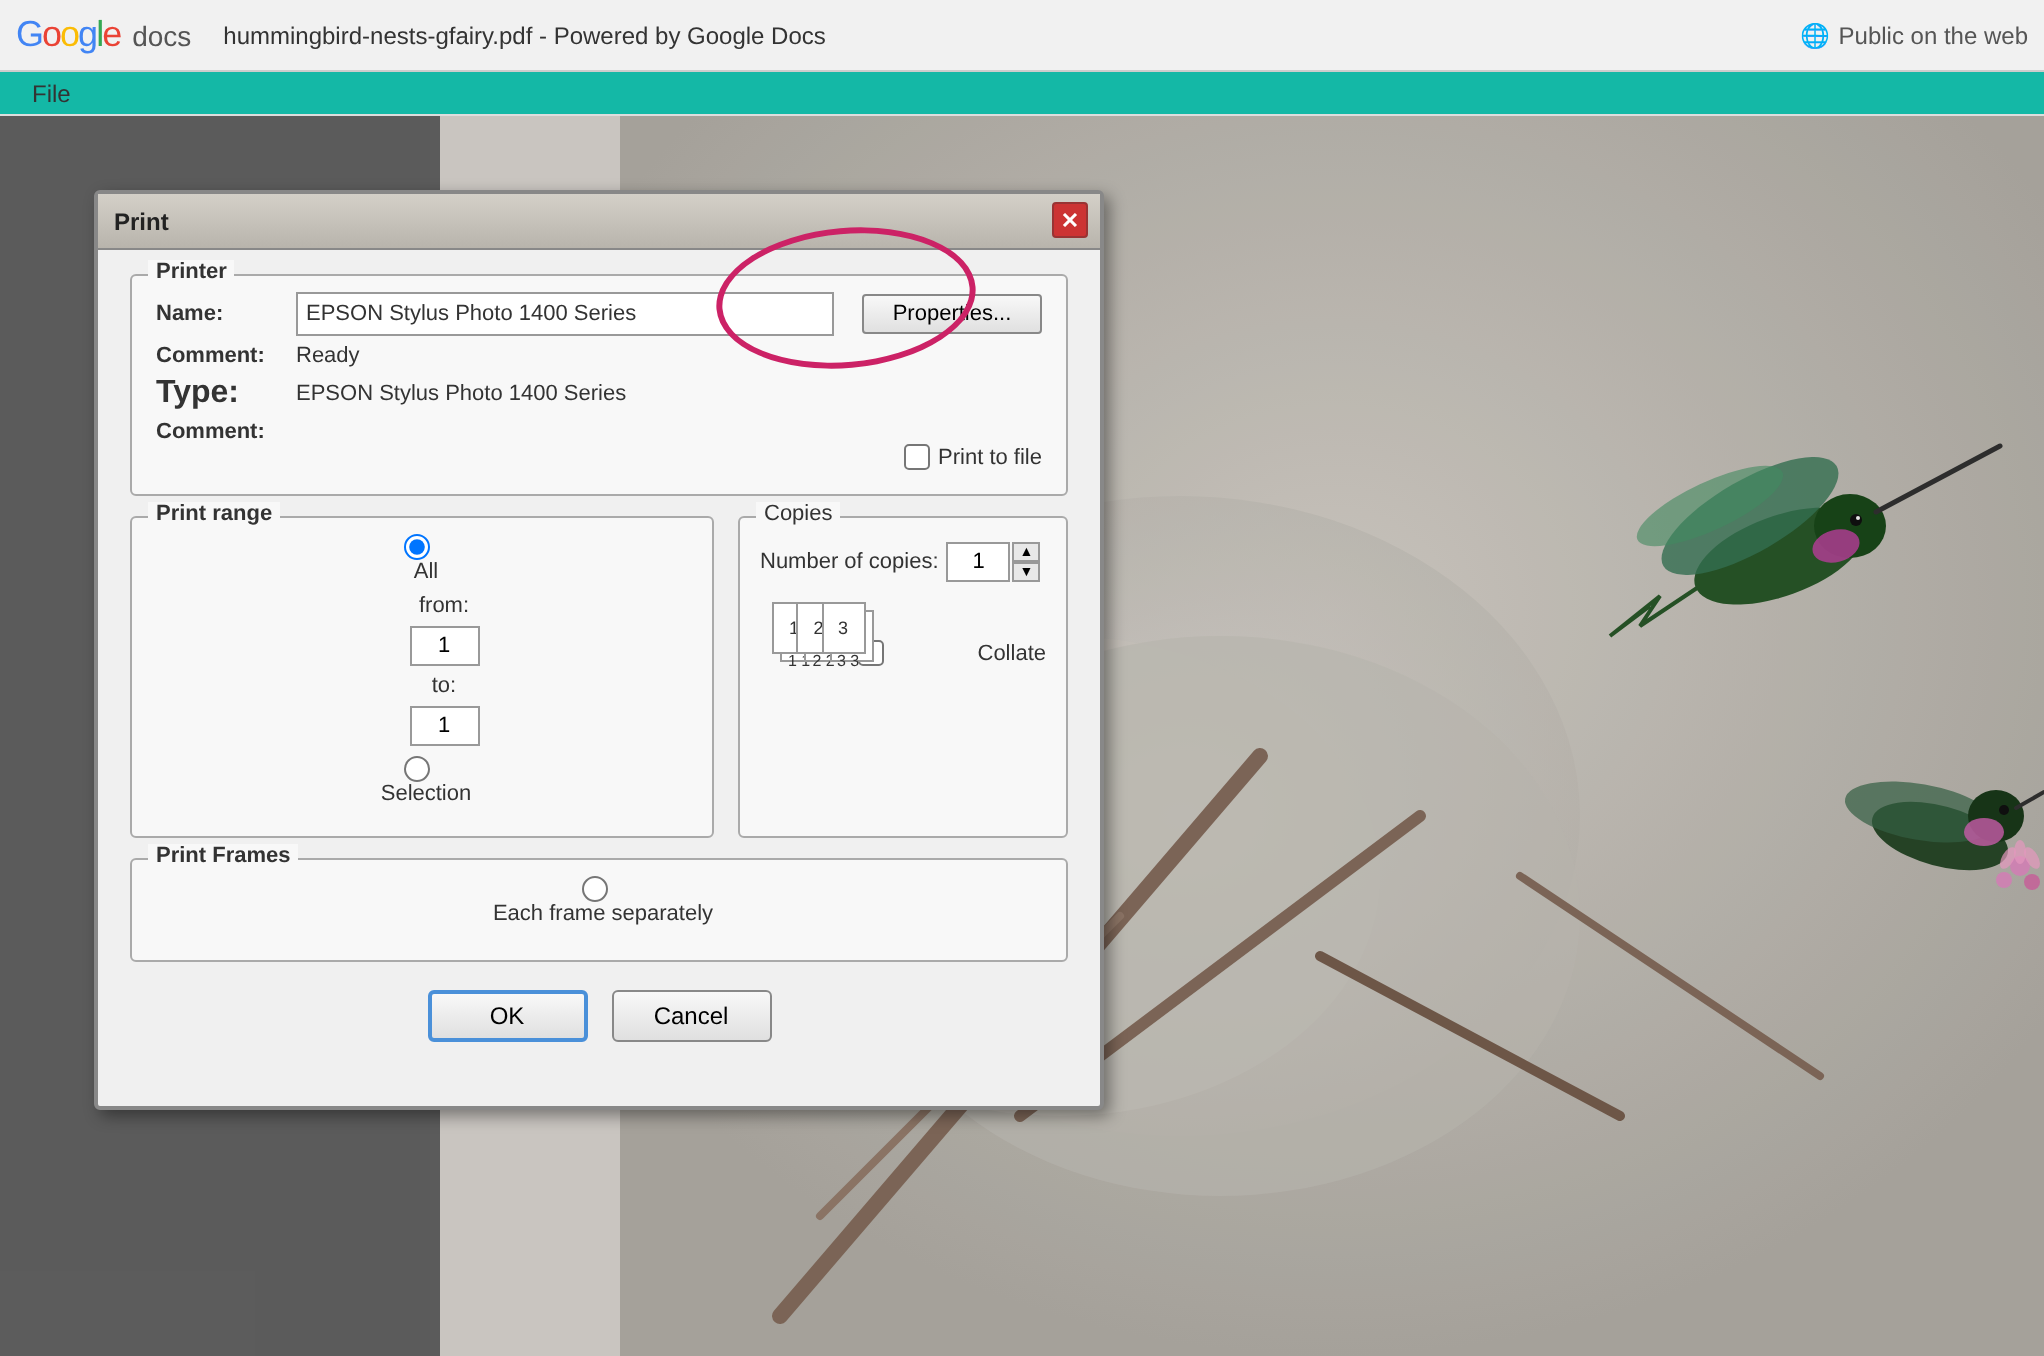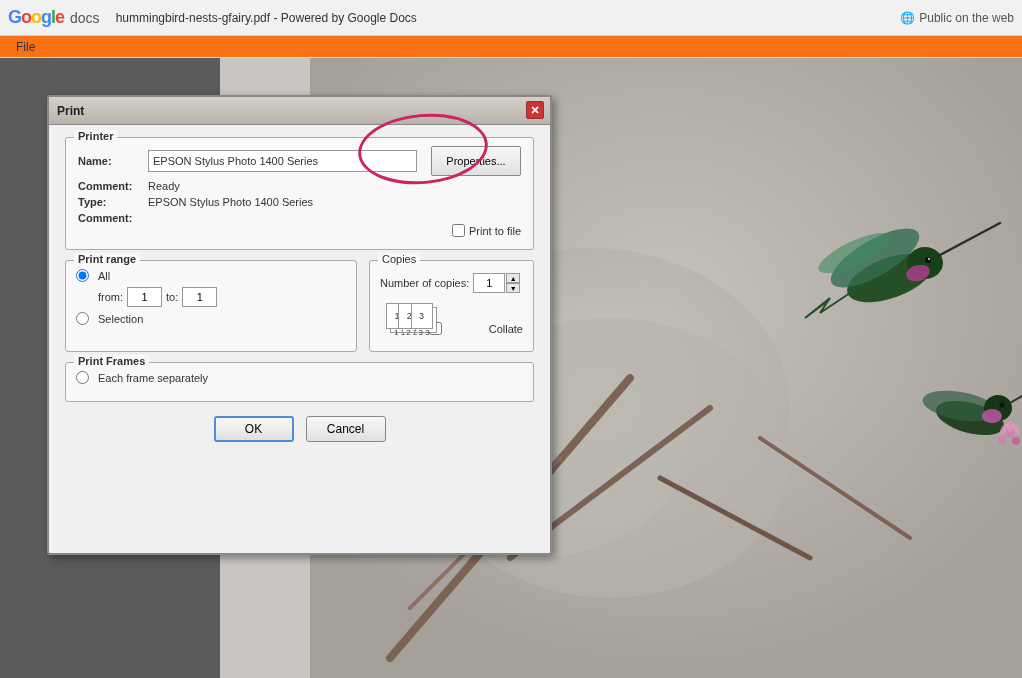--- a/index.html
+++ b/index.html
@@ -18,21 +18,21 @@
       height: 36px;
       background: #f1f1f1;
       border-bottom: 1px solid #ccc;
       display: flex;
       align-items: center;
       padding: 0 8px;
       gap: 6px;
     }
     #google-logo {
       font-size: 18px;
-      font-weight: bold;
+      font-weight: normal;
       color: #4285f4;
       letter-spacing: -1px;
     }
     #docs-label {
       font-size: 14px;
       color: #555;
       font-weight: normal;
     }
     #doc-title {
       font-size: 13px;
@@ -235,36 +235,38 @@
       display: flex;
       gap: 12px;
       margin-bottom: 10px;
     }
 
     
     .radio-row {
       display: flex;
       align-items: center;
       margin-bottom: 5px;
+      flex-direction: column;
     }
     .radio-row input[type="radio"] {
       margin-right: 5px;
     }
     .radio-label {
       font-size: 11px;
       color: #333;
     }
 
     
     .pages-row {
       display: flex;
       align-items: center;
       gap: 4px;
       margin-left: 22px;
       margin-bottom: 5px;
+      flex-direction: column;
     }
     .pages-row span {
       font-size: 11px;
       color: #333;
     }
     .pages-input {
       width: 35px;
       height: 20px;
       border: 1px solid #999;
       background: white;
@@ -426,21 +428,21 @@
     <span style="color:#4285f4">G</span><span style="color:#ea4335">o</span><span style="color:#fbbc05">o</span><span style="color:#4285f4">g</span><span style="color:#34a853">l</span><span style="color:#ea4335">e</span>
   </div>
   <span id="docs-label" style="font-size:14px;color:#555;">docs</span>
   <span id="doc-title" style="font-size:12px;color:#333;margin-left:10px;">hummingbird-nests-gfairy.pdf - Powered by Google Docs</span>
   <div id="public-badge" style="margin-left:auto;display:flex;align-items:center;gap:4px;">
     <span style="font-size:12px;color:#555;">🌐</span>
     <span style="font-size:12px;color:#555;">Public on the web</span>
   </div>
 </div>
 
-<div id="menu-bar" style="height:22px;background:#f97316;border-bottom:1px solid #ddd;display:flex;align-items:center;padding:0 8px;">
+<div id="menu-bar" style="height:22px;background:#14b8a6;border-bottom:1px solid #ddd;display:flex;align-items:center;padding:0 8px;">
   <span style="font-size:12px;color:#333;padding:2px 8px;cursor:pointer;">File</span>
 </div>
 
 <div id="main-content" style="width:100%;height:620px;position:relative;overflow:hidden;background:#888;">
 
   <div id="doc-page" style="position:absolute;left:220px;top:0;width:802px;height:100%;background:#e0dcd6;"></div>
 
   <div id="hummingbird-area" style="position:absolute;left:310px;top:0;width:712px;height:620px;overflow:hidden;">
     <svg width="712" height="620" viewBox="0 0 712 620" xmlns="http://www.w3.org/2000/svg" id="hummingbird-svg">
 
@@ -516,30 +518,30 @@
     </div>
 
     <div id="dialog-body" style="padding:12px 16px;">
 
       <div class="group-box">
         <span class="group-label">Printer</span>
 
         <div class="printer-row">
           <span class="printer-row-label">Name:</span>
           <input type="text" class="printer-name-input" style="flex: 1 1 0%; height: 22px; border: 1px solid rgb(153, 153, 153); background: white; padding: 0px 4px; font-size: 11px; color: rgb(51, 51, 51);" value="EPSON Stylus Photo 1400 Series">
-          <button class="properties-btn" style="width:90px;height:30px;background:linear-gradient(to bottom,#f8f8f8,#e0e0e0);border:1px solid #888;border-radius:2px;font-size:11px;cursor:pointer;margin-left:14px;">Properties...</button>
+          <button class="properties-btn" style="width:90px;height:20px;background:linear-gradient(to bottom,#f8f8f8,#e0e0e0);border:1px solid #888;border-radius:2px;font-size:11px;cursor:pointer;margin-left:14px;">Properties...</button>
         </div>
 
         <div class="printer-row">
           <span class="printer-info-label" style="width:70px;font-size:11px;color:#333;font-weight:bold;">Comment:</span>
           <span class="printer-info-value" style="font-size:11px;color:#333;">Ready</span>
         </div>
 
         <div class="printer-row">
-          <span class="printer-info-label" style="width:70px;font-size:11px;color:#333;font-weight:bold;">Type:</span>
+          <span class="printer-info-label" style="width:70px;font-size:16px;color:#333;font-weight:bold;">Type:</span>
           <span class="printer-info-value" style="font-size:11px;color:#333;">EPSON Stylus Photo 1400 Series</span>
         </div>
 
 
         <div class="printer-row">
           <span class="printer-info-label" style="width:70px;font-size:11px;color:#333;font-weight:bold;">Comment:</span>
         </div>
 
         <div class="print-to-file-row" style="display:flex;align-items:center;justify-content:flex-end;margin-top:-4px;">
           <input type="checkbox" style="">

